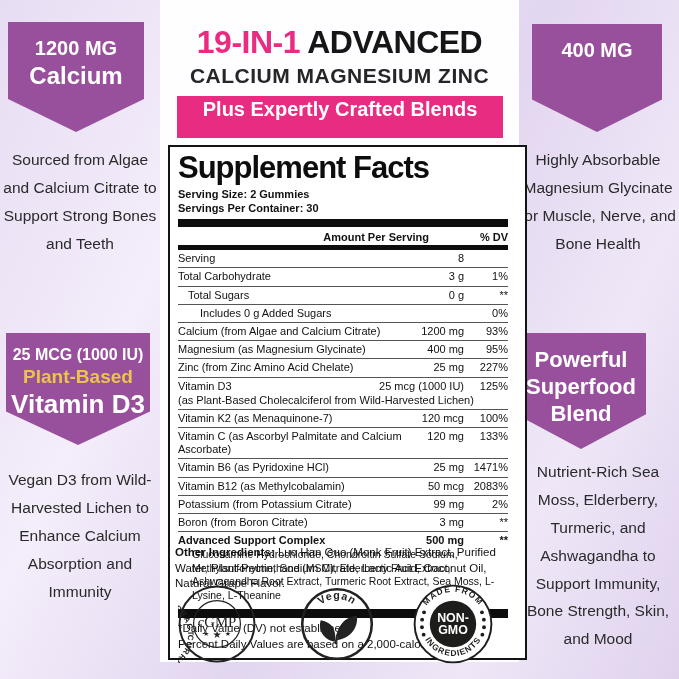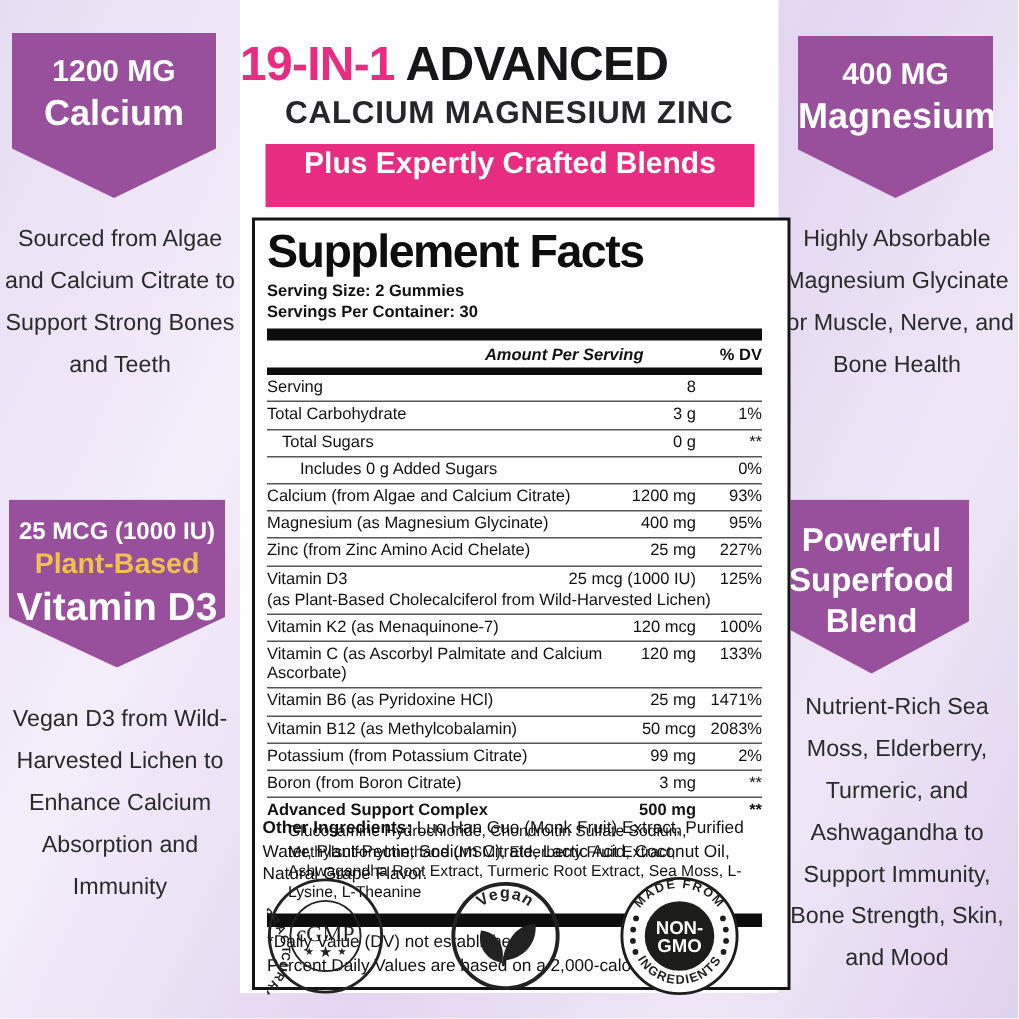--- a/index.html
+++ b/index.html
@@ -4,21 +4,21 @@
 <style>
   :root{
     --purple:#98509c; --pink:#e72c81; --gold:#eec24f; --ink:#1d1d1b; --text:#2a2a2a;
   }
   html,body{margin:0;padding:0;}
   body{font-family:"Liberation Sans",sans-serif;}
   .stage{position:relative;width:679px;height:679px;overflow:hidden;
     background:linear-gradient(115deg,#e7ddf3 0%,#f4edfa 28%,#e2d6f0 55%,#efe7f7 78%,#dfd2ee 100%);}
   .centercol{position:absolute;left:160px;top:0;width:359px;height:662px;background:#fefdff;}
   
-  .title{position:absolute;left:160px;top:24px;width:359px;text-align:left;
+  .title{position:absolute;left:160px;top:24px;width:359px;text-align:center;
     font-weight:bold;font-size:32px;letter-spacing:-.5px;color:#161616;}
   .title .hl{color:var(--pink);}
   .subtitle{position:absolute;left:160px;top:64px;width:359px;text-align:center;
     font-weight:bold;font-size:21px;letter-spacing:.5px;color:#262626;}
   .banner{position:absolute;left:177px;top:96px;width:326px;height:42px;background:var(--pink);
     color:#fff;font-weight:bold;font-size:20px;text-align:center;line-height:27px;}
   
   .ribbon{position:absolute;background:var(--purple);color:#fff;text-align:center;
     clip-path:polygon(0 0,100% 0,100% 70%,50% 100%,0 70%);}
   .ribbon .r1{font-weight:bold;font-size:20px;margin-top:15px;}
@@ -41,21 +41,21 @@
   
   .facts{position:absolute;left:168px;top:145px;width:359px;background:#fff;
     border:2px solid #141414;padding:5px 17px 6px 8px;box-sizing:border-box;color:#111;}
   .facts h1{margin:0;font-size:31px;font-weight:bold;letter-spacing:-1px;line-height:1.02;color:#0d0d0d;}
   .serv{font-size:11px;font-weight:bold;line-height:1.3;margin-top:3px;}
   .bar{background:#0d0d0d;height:8px;margin:4px 0 2px 0;}
   .bar.thick{height:9px;margin:4px 0 3px 0;}
   .thead{display:flex;font-size:11px;font-weight:bold;border-bottom:5px solid #0d0d0d;
     padding:2px 0 2px 0;}
   .thead .sp{flex:1;}
-  .thead .amt{text-align:center;font-style:italic;}
+  .thead .amt{text-align:center;}
   .thead .dv{width:44px;text-align:right;margin-left:35px;}
   .row{display:flex;flex-wrap:wrap;font-size:11px;padding:2px 0;border-bottom:1px solid #555;line-height:1.2;}
   .row .nm{flex:1;}
   .row .nm.i1{padding-left:10px;}
   .row .nm.i2{padding-left:22px;}
   .row .amt{text-align:right;white-space:nowrap;}
   .row .dv{width:44px;text-align:right;white-space:nowrap;}
   .row .nm2{width:100%;padding-top:1px;}
   .complex{font-size:11px;padding:2px 0 3px 0;line-height:1.2;}
   .complex .l1{display:flex;font-weight:bold;justify-content:space-between;}
@@ -95,21 +95,20 @@
   <div class="sidetext" id="ltext1">Sourced from Algae and Calcium Citrate to Support Strong Bones and Teeth</div>
   <div class="ribbon small" id="ribbon-d3">
     <div class="r1">25 MCG (1000 IU)</div>
     <div class="r2">Plant-Based</div>
     <div class="r3">Vitamin D3</div>
   </div>
   <div class="sidetext" id="ltext2">Vegan D3 from Wild-Harvested Lichen to Enhance Calcium Absorption and Immunity</div>
 
   <div class="ribbon" id="ribbon-magnesium">
     <div class="r1">400 MG</div>
-    <div class="r2">Magnesium</div>
   </div>
   <div class="sidetext" id="rtext1">Highly Absorbable Magnesium Glycinate for Muscle, Nerve, and Bone Health</div>
   <div class="ribbon super" id="ribbon-superfood">
     <div class="r1">Powerful</div>
     <div class="r2">Superfood</div>
     <div class="r3">Blend</div>
   </div>
   <div class="sidetext" id="rtext2">Nutrient-Rich Sea Moss, Elderberry, Turmeric, and Ashwagandha to Support Immunity, Bone Strength, Skin, and Mood</div>
 
   <div class="facts">

